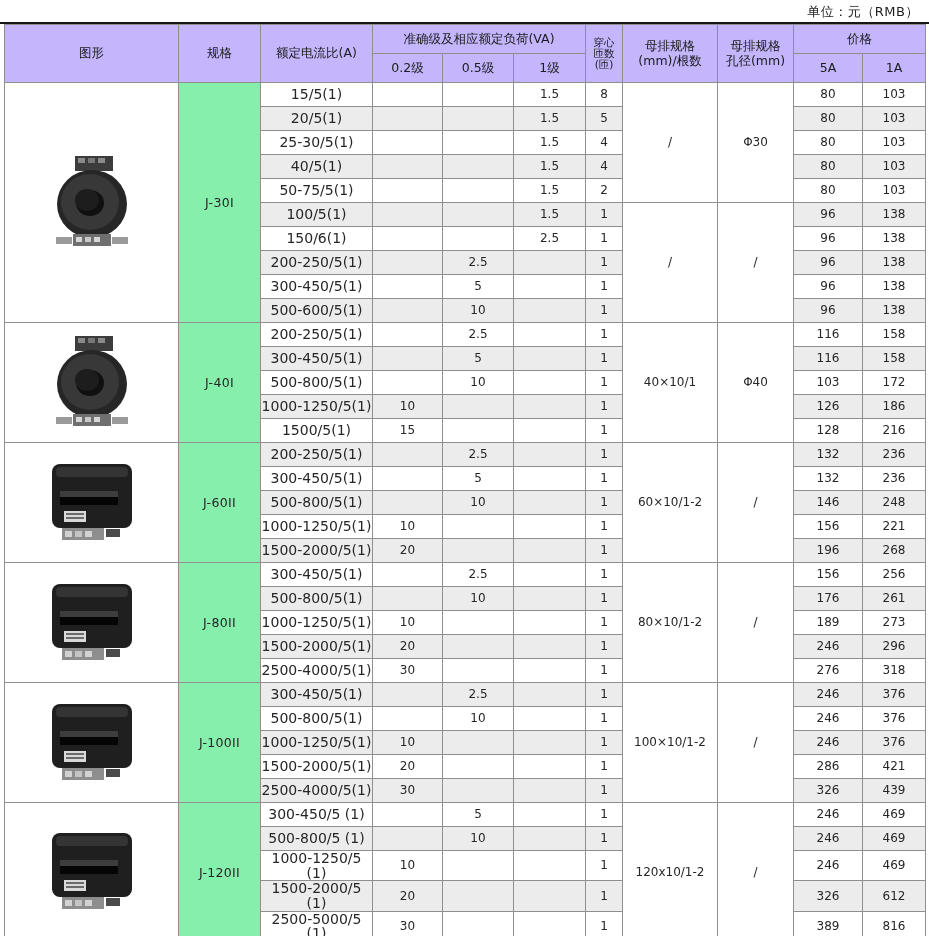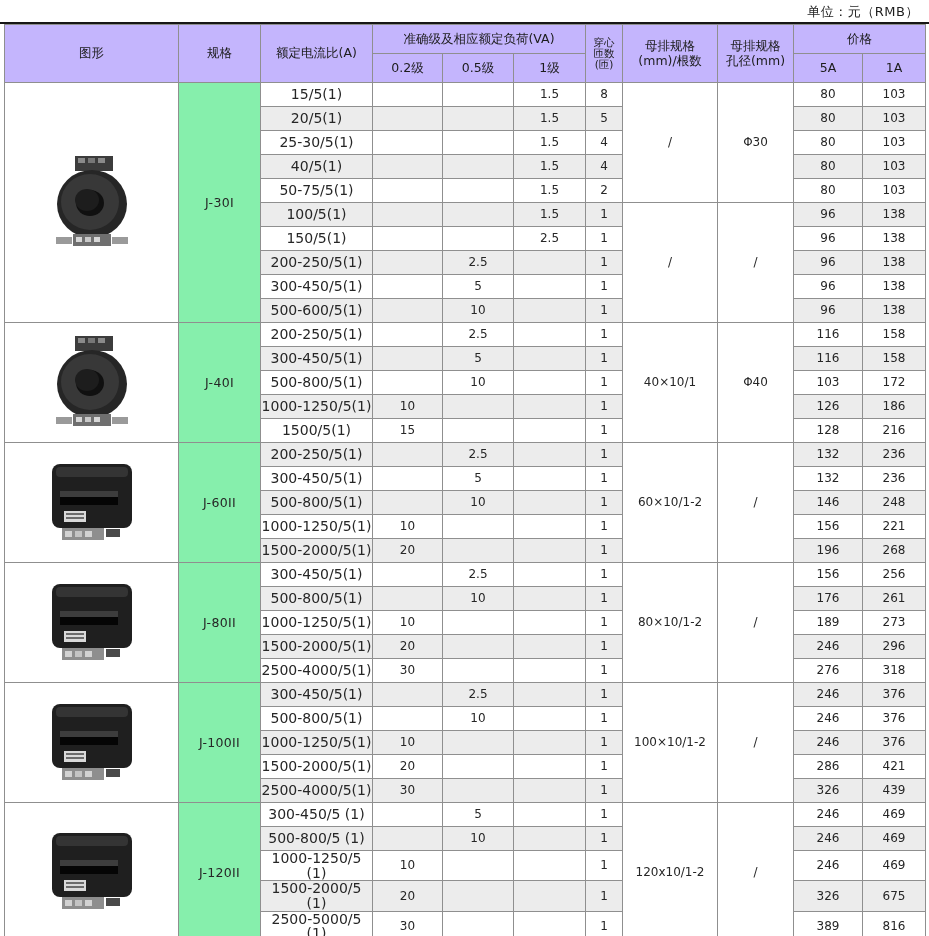--- a/index.html
+++ b/index.html
@@ -155,21 +155,21 @@
             <td class="stripe"></td>
             <td class="stripe"></td>
             <td class="stripe">1.5</td>
             <td class="stripe">1</td>
             <td class="busbar-cell" rowspan="5">/</td>
             <td class="bore-cell" rowspan="5">/</td>
             <td class="stripe">96</td>
             <td class="stripe">138</td>
           </tr>
           <tr>
-            <td class="ratio-cell">150/5(1)</td>
+            <td class="ratio-cell">150/6(1)</td>
             <td></td>
             <td></td>
             <td>2.5</td>
             <td>1</td>
             <td>96</td>
             <td>138</td>
           </tr>
           <tr>
             <td class="ratio-cell stripe">200-250/5(1)</td>
             <td class="stripe"></td>
@@ -501,21 +501,21 @@
             <td>246</td>
             <td>469</td>
           </tr>
           <tr>
             <td class="ratio-cell stripe">1500-2000/5 (1)</td>
             <td class="stripe">20</td>
             <td class="stripe"></td>
             <td class="stripe"></td>
             <td class="stripe">1</td>
             <td class="stripe">326</td>
-            <td class="stripe">675</td>
+            <td class="stripe">612</td>
           </tr>
           <tr>
             <td class="ratio-cell">2500-5000/5 (1)</td>
             <td>30</td>
             <td></td>
             <td></td>
             <td>1</td>
             <td>389</td>
             <td>816</td>
           </tr>

